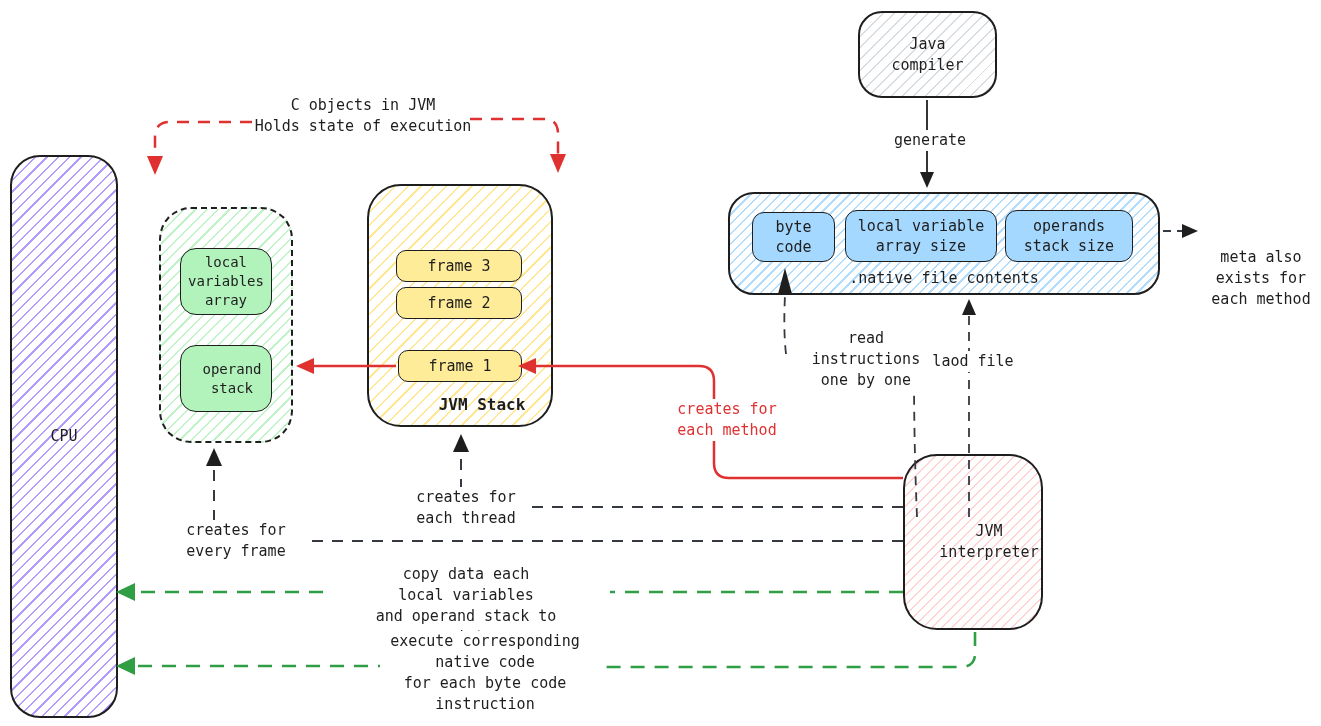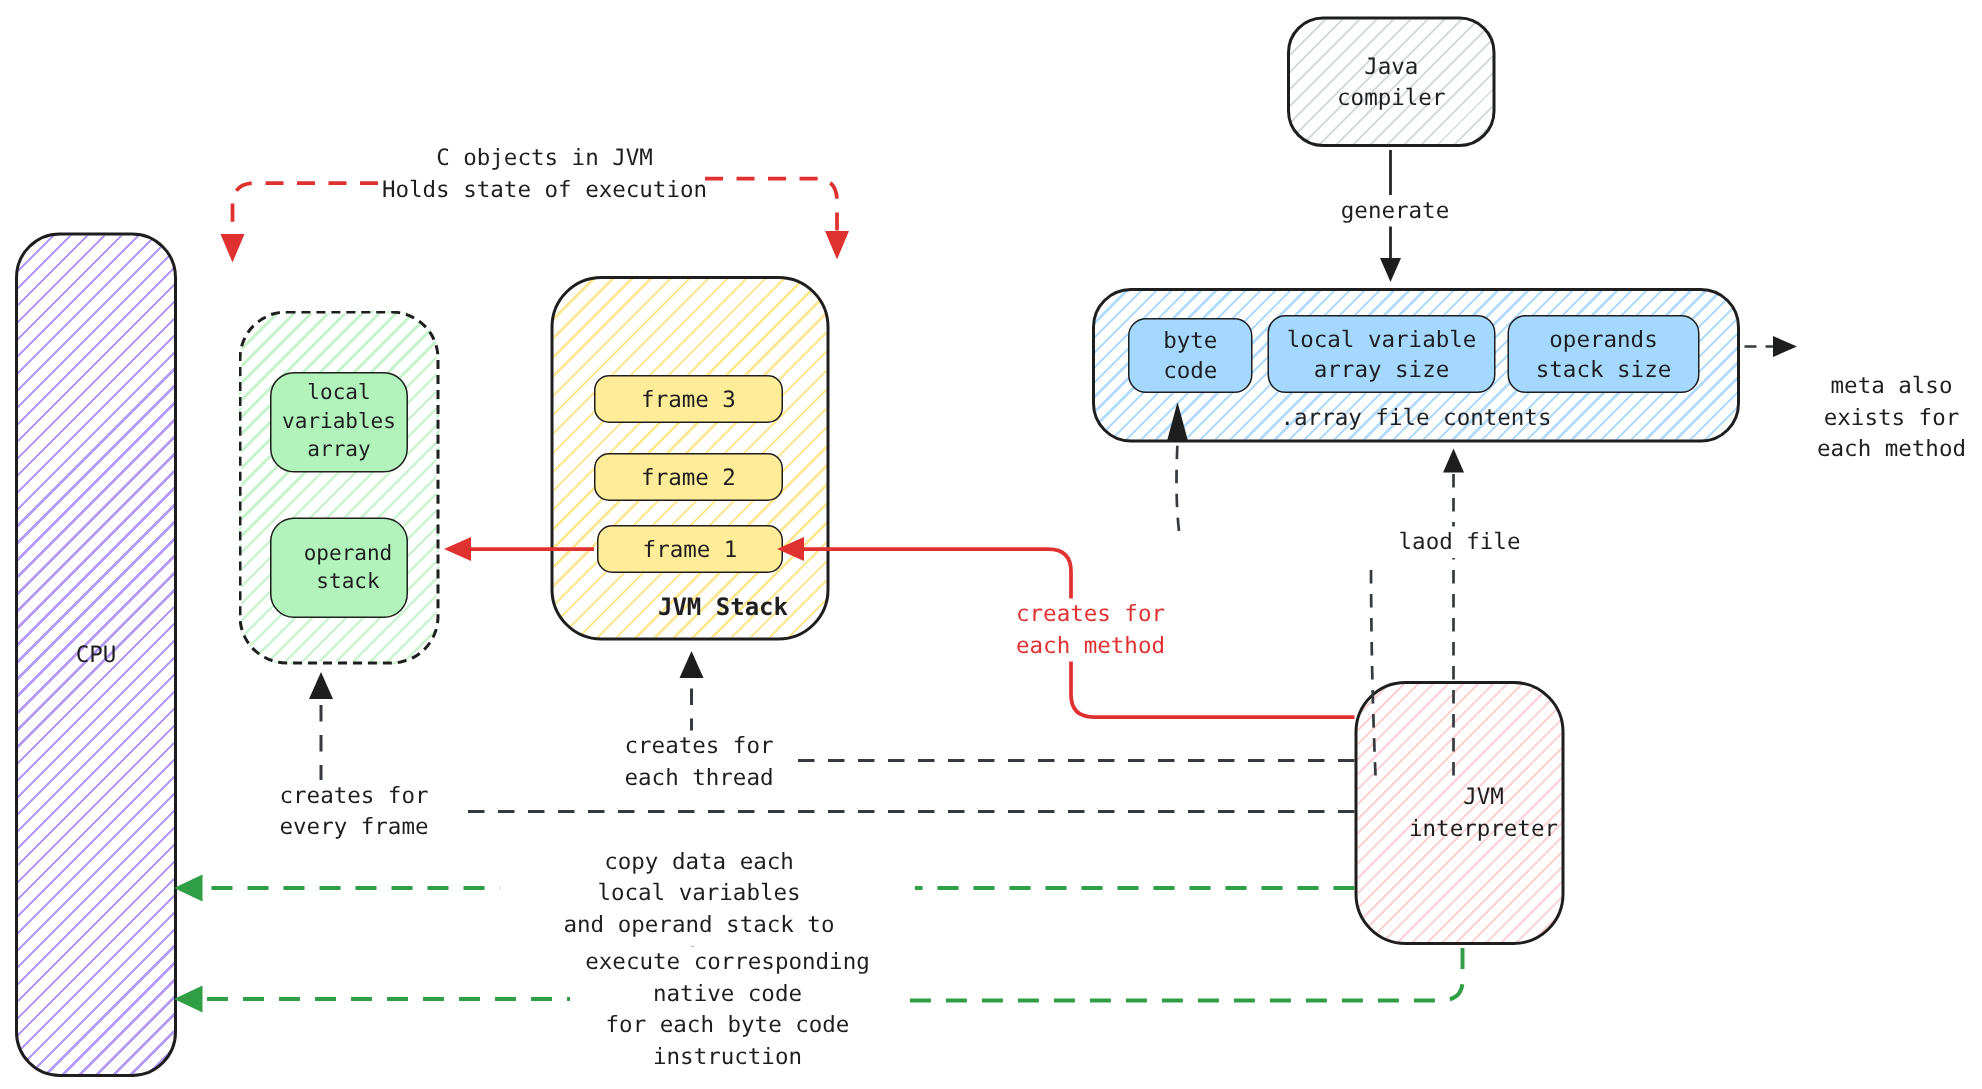--- a/index.html
+++ b/index.html
@@ -20,21 +20,21 @@
   .h-green{background-image:repeating-linear-gradient(135deg,rgba(140,233,154,.55) 0,rgba(140,233,154,.55) 1.6px,transparent 1.6px,transparent 8px);}
   .h-blue{background-image:repeating-linear-gradient(135deg,rgba(116,192,252,.55) 0,rgba(116,192,252,.55) 1.6px,transparent 1.6px,transparent 7px);}
   .h-pink{background-image:repeating-linear-gradient(135deg,rgba(255,168,168,.5) 0,rgba(255,168,168,.5) 1.4px,transparent 1.4px,transparent 7px);padding-left:32px;}
   
   .cpu{left:10px;top:155px;width:108px;height:563px;border-radius:30px;}
   .frame-data{left:159px;top:207px;width:134px;height:236px;border-radius:32px;border-style:dashed;}
   .lva{left:180px;top:248px;width:92px;height:67px;border-radius:16px;background-color:#b2f2bb;font-size:14px;line-height:19px;border-width:1.8px;}
   .opstack{left:180px;top:345px;width:92px;height:67px;border-radius:16px;background-color:#b2f2bb;font-size:14px;line-height:19px;border-width:1.8px;padding-left:12px;}
   .stack{left:367px;top:184px;width:186px;height:243px;border-radius:34px;border-width:2.5px;}
   .frame{position:absolute;box-sizing:border-box;border:1.8px solid #1e1e1e;border-radius:10px;background-color:#ffec99;width:126px;left:396px;height:32px;font-size:15px;}
-  .frame3{top:250px;} .frame2{top:302px;} .frame1{top:350px;left:398px;width:124px;}
+  .frame3{top:250px;} .frame2{top:287px;} .frame1{top:350px;left:398px;width:124px;}
   .stack-lbl{left:389px;top:394px;width:186px;font-size:16px;font-weight:bold;}
   .compiler{left:858px;top:11px;width:139px;height:87px;border-radius:24px;}
   .classbox{left:728px;top:192px;width:432px;height:103px;border-radius:26px;}
   .bluebox{position:absolute;box-sizing:border-box;border:1.8px solid #1e1e1e;border-radius:12px;background-color:#a5d8ff;font-size:15px;line-height:20px;}
   .bytecode{left:752px;top:212px;width:83px;height:50px;}
   .lvasize{left:845px;top:210px;width:152px;height:52px;}
   .opsize{left:1005px;top:210px;width:128px;height:52px;}
   .class-lbl{left:728px;top:268px;width:432px;}
   .interp{left:903px;top:454px;width:140px;height:176px;border-radius:34px;}
   
@@ -75,21 +75,21 @@
     <div class="box compiler h-gray center lbl" style="position:absolute">Java
 compiler</div>
 
     <div class="box classbox h-blue"></div>
     <div class="bluebox bytecode center lbl" style="position:absolute">byte
 code</div>
     <div class="bluebox lvasize center lbl" style="position:absolute">local variable
 array size</div>
     <div class="bluebox opsize center lbl" style="position:absolute">operands
 stack size</div>
-    <div class="lbl class-lbl">.array file contents</div>
+    <div class="lbl class-lbl">.native file contents</div>
 
     <div class="box interp h-pink center lbl" style="position:absolute">JVM
 interpreter</div>
   </div>
 
   <svg class="layer" viewBox="0 0 1321 726">
 
     <g stroke="#e03131" stroke-width="2.5" fill="none" stroke-dasharray="12 9">
       <path d="M 252 122 L 170 122 Q 155 122 155 137 L 155 158"></path>
       <polygon points="147,156 163,156 155,175" fill="#e03131" stroke="none"></polygon>
@@ -155,20 +155,23 @@
     </g>
   </svg>
 
   <div class="layer" style="pointer-events:none">
     <div class="lbl top-note">C objects in JVM
 Holds state of execution</div>
     <div class="lbl generate on-line">generate</div>
     <div class="lbl meta">meta also
 exists for
 each method</div>
+    <div class="lbl readinstr on-line">read
+instructions
+one by one</div>
     <div class="lbl loadfile on-line">laod file</div>
     <div class="lbl method on-line">creates for
 each method</div>
     <div class="lbl thread on-line">creates for
 each thread</div>
     <div class="lbl everyframe on-line">creates for
 every frame</div>
     <div class="lbl copydata on-line">copy data each
 local variables
 and operand stack to register</div>

